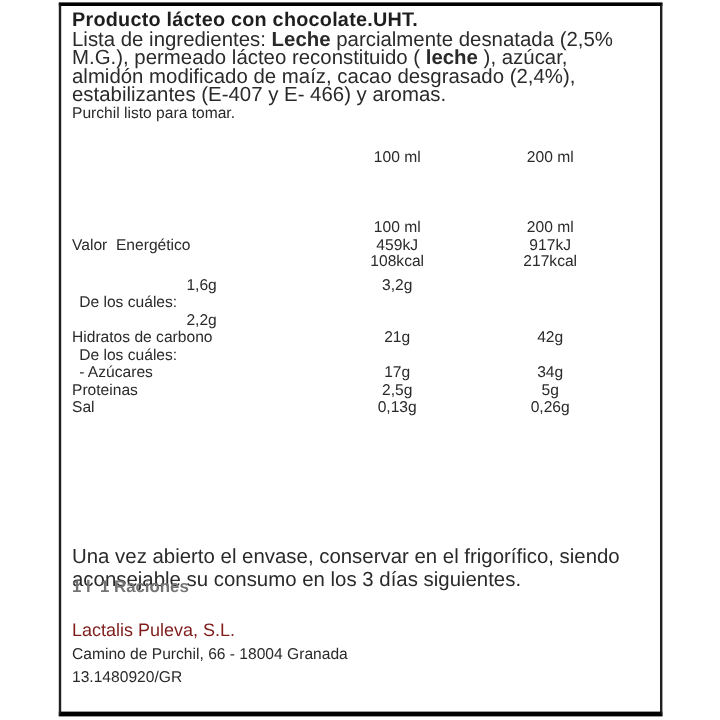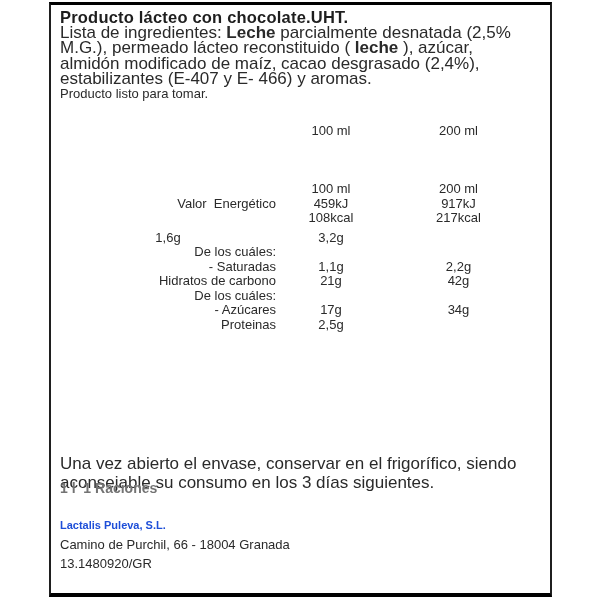--- a/index.html
+++ b/index.html
@@ -47,52 +47,52 @@
   .ready-note {
     top: 81px; left: 9px;
     font-size: 13px;
   }
   .grid-row {
     display: grid;
     grid-template-columns: 216px 110px 145px;
     font-size: 13px;
     line-height: 14.5px;
   }
-  .grid-row .lbl { text-align: right; white-space: pre-wrap; }
+  .grid-row .lbl { text-align: left; white-space: pre-wrap; }
   .grid-row .v { text-align: center; white-space: pre-wrap; }
   .header-row-1 { top: 119px; left: 9px; right: 8px; }
   .nutrition-table { top: 177px; left: 9px; right: 8px; }
   .nutrition-table .grid-row.gap-before { margin-top: 5px; }
   .nutrition-table .grid-row .lbl.ind { padding-left: 6px; }
   .storage-note {
     top: 449px; left: 9px; width: 478px;
     font-size: 17px;
     line-height: 19px;
   }
   .servings {
     top: 475px; left: 9px;
     font-size: 14px;
     font-weight: bold;
     white-space: pre-wrap;
     color: #737373;
   }
   .company { top: 511px; left: 9px; font-size: 13px; line-height: 19.2px; }
-  .company .name { font-weight: bold; font-size: 11px; color: #1d4ed8; }
+  .company .name { font-weight: normal; font-size: 15px; color: #7f1d1d; }
 </style>
 </head>
 <body>
 
 <div class="page">
   <div class="label-box">
 
     <div class="abs title">Producto lácteo con chocolate.UHT.</div>
 
     <p class="abs ingredients" style="margin:0"><span>Lista de ingredientes: </span><span class="b">Leche</span><span> parcialmente desnatada (2,5% M.G.), permeado lácteo reconstituido ( </span><span class="b">leche</span><span> ), azúcar, almidón modificado de maíz, cacao desgrasado (2,4%), estabilizantes (E-407 y E- 466) y aromas.</span></p>
 
-    <div class="abs ready-note">Producto listo para tomar.</div>
+    <div class="abs ready-note">Purchil listo para tomar.</div>
 
     <div class="abs grid-row header-row-1">
       <span class="lbl"></span>
       <span class="v">100 ml</span>
       <span class="v">200 ml</span>
     </div>
 
     <div class="abs nutrition-table">
       <div class="grid-row">
         <span class="lbl"></span>
@@ -112,42 +112,46 @@
       <div class="grid-row gap-before">
         <span class="v">1,6g</span>
         <span class="v">3,2g</span>
       </div>
       <div class="grid-row">
         <span class="lbl ind">De los cuáles:</span>
         <span class="v"></span>
         <span class="v"></span>
       </div>
       <div class="grid-row">
-        <span class="lbl ind">- Saturadas</span>
-        <span class="v">1,1g</span>
         <span class="v">2,2g</span>
       </div>
       <div class="grid-row">
         <span class="lbl">Hidratos de carbono</span>
         <span class="v">21g</span>
         <span class="v">42g</span>
       </div>
       <div class="grid-row">
         <span class="lbl ind">De los cuáles:</span>
         <span class="v"></span>
         <span class="v"></span>
       </div>
       <div class="grid-row">
         <span class="lbl ind">- Azúcares</span>
         <span class="v">17g</span>
         <span class="v">34g</span>
       </div>
       <div class="grid-row">
         <span class="lbl">Proteinas</span>
         <span class="v">2,5g</span>
+        <span class="v">5g</span>
+      </div>
+      <div class="grid-row">
+        <span class="lbl">Sal</span>
+        <span class="v">0,13g</span>
+        <span class="v">0,26g</span>
       </div>
     </div>
 
     <div class="abs storage-note">Una vez abierto el envase, conservar en el frigorífico, siendo aconsejable su consumo en los 3 días siguientes.</div>
 
     <div class="abs servings">1 l  1 Raciones</div>
 
     <div class="abs company">
       <div class="name">Lactalis Puleva, S.L.</div>
       <div>Camino de Purchil, 66 - 18004 Granada</div>

